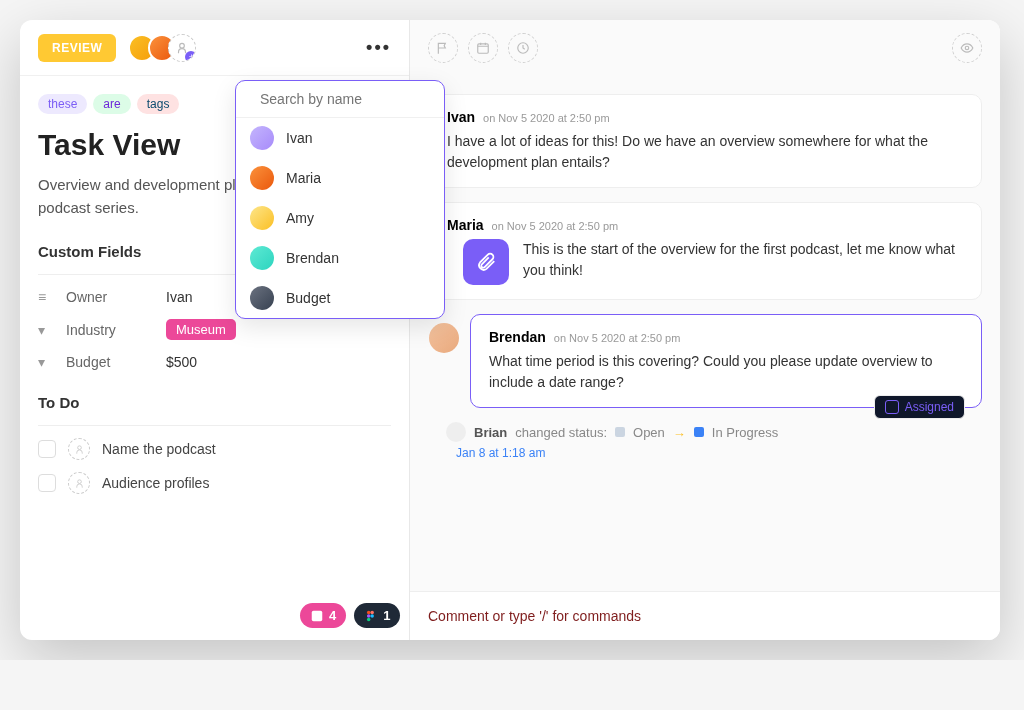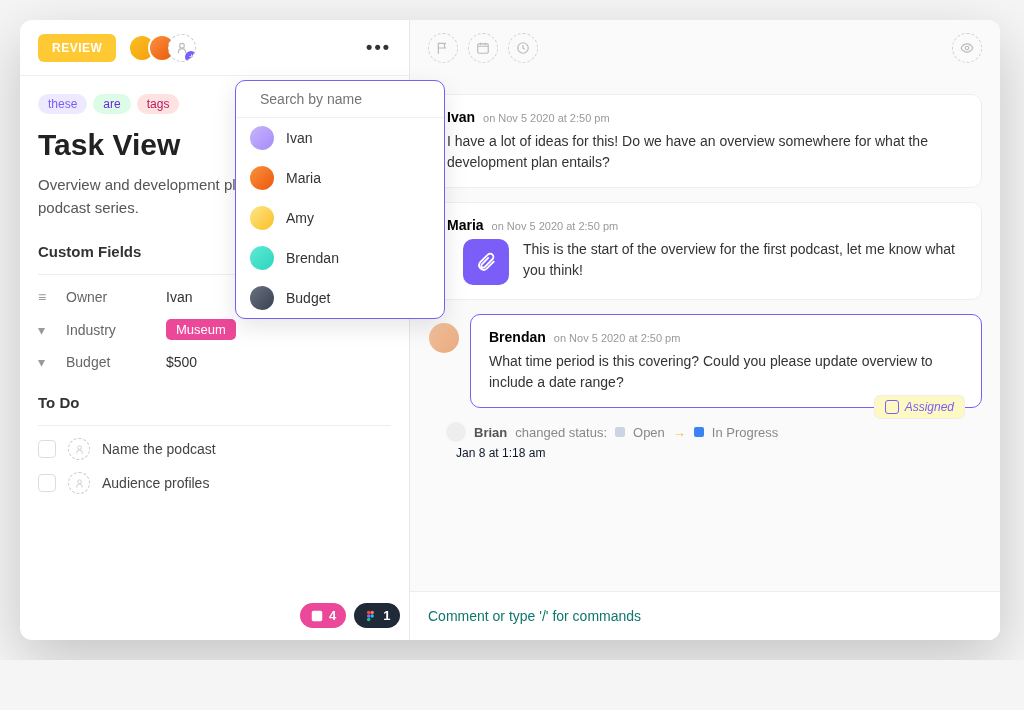--- a/index.html
+++ b/index.html
@@ -18,21 +18,21 @@
 .more-btn { margin-left: auto; font-size: 18px; font-weight: 900; letter-spacing: 2px; cursor: pointer; color: #333; }
 .right-header { display: flex; align-items: center; padding: 12px 18px; gap: 10px; height: 56px; }
 .icon-circle { width: 30px; height: 30px; border: 1.5px dashed #d0d0d0; border-radius: 50%; display: flex; align-items: center; justify-content: center; color: #bbb; }
 .icon-circle svg { width: 14px; height: 14px; }
 .eye-btn { margin-left: auto; }
 .content { padding: 0 18px 18px; flex: 1; overflow: hidden; }
 .tags { display: flex; gap: 6px; margin-top: 18px; }
 .tag { padding: 3px 10px; border-radius: 10px; font-size: 12px; font-weight: 500; }
 .tag.purple { background: #ede9fe; color: #7c5ef5; }
 .tag.green { background: #dcfce7; color: #6d28d9; }
-.tag.red { background: #fee2e2; color: #be185d; }
+.tag.red { background: #fee2e2; color: #0c4a6e; }
 h1 { font-size: 30px; font-weight: 700; margin-top: 14px; color: #222; }
 .desc { font-size: 15px; color: #555; margin-top: 12px; line-height: 1.5; }
 .section-title { font-size: 15px; font-weight: 700; margin-top: 24px; color: #333; }
 .field-row { display: flex; align-items: center; margin-top: 14px; font-size: 14px; }
 .field-icon { width: 16px; color: #999; margin-right: 12px; }
 .field-label { width: 100px; color: #666; }
 .field-value { color: #333; }
 .pill { background: #ec4899; color: #fff; padding: 3px 10px; border-radius: 5px; font-size: 13px; }
 .divider { height: 1px; background: #eee; margin-top: 14px; }
 .todo-item { display: flex; align-items: center; gap: 12px; margin-top: 12px; font-size: 14px; color: #444; }
@@ -48,30 +48,30 @@
 .comment.highlighted { border: 1.5px solid #7a5ef7; margin-left: 42px; }
 .comment-head { display: flex; align-items: baseline; gap: 8px; margin-bottom: 6px; }
 .comment-author { font-weight: 700; font-size: 14px; }
 .comment-time { font-size: 11px; color: #999; }
 .comment-text { font-size: 14px; color: #333; line-height: 1.5; }
 .attach-comment { display: flex; gap: 14px; padding-left: 16px; }
 .attach-icon { width: 46px; height: 46px; background: #7a5ef7; border-radius: 10px; display: flex; align-items: center; justify-content: center; flex-shrink: 0; }
 .attach-icon svg { width: 22px; height: 22px; color: #fff; }
 .attach-body { flex: 1; }
 .floating-avatar { position: absolute; left: -42px; top: 8px; width: 30px; height: 30px; border-radius: 50%; background: #f5c4a0; }
-.assigned-chip { position: absolute; bottom: -12px; right: 16px; background: #fef9c3; border: 1px solid #eee; padding: 4px 10px; border-radius: 6px; font-size: 12px; color: #7a5ef7; display: flex; align-items: center; gap: 6px; font-style: italic; }
+.assigned-chip { position: absolute; bottom: -12px; right: 16px; background: #0f172a; border: 1px solid #eee; padding: 4px 10px; border-radius: 6px; font-size: 12px; color: #7a5ef7; display: flex; align-items: center; gap: 6px; }
 .assigned-box { width: 14px; height: 14px; border: 1.5px solid #7a5ef7; border-radius: 3px; }
 .activity { display: flex; align-items: center; gap: 8px; font-size: 13px; color: #888; margin-top: 12px; margin-left:18px; }
 .activity-avatar { width: 20px; height: 20px; border-radius: 50%; background: #eee; }
 .status-dot { width: 10px; height: 10px; border-radius: 2px; display: inline-block; }
 .status-dot.gray { background: #cbd5e1; }
 .status-dot.blue { background: #3b82f6; }
 .arrow { color: #fbbf24; font-weight: 700; }
-.activity-time { margin-left: 28px; margin-top: 4px; font-size: 12px; color: #0f172a; }
-.comment-input { border-top: 1px solid #eee; padding: 16px 18px; font-size: 14px; color: #0f766e; background: #fff; }
+.activity-time { margin-left: 28px; margin-top: 4px; font-size: 12px; color: #3b82f6; }
+.comment-input { border-top: 1px solid #eee; padding: 16px 18px; font-size: 14px; color: #7f1d1d; background: #fff; }
 .dropdown { position: absolute; top: 60px; left: 215px; width: 210px; background: #fff; border: 1.5px solid #7a5ef7; border-radius: 10px; box-shadow: 0 8px 24px rgba(0,0,0,0.1); z-index: 10; }
 .dd-search { display: flex; align-items: center; padding: 10px 14px; gap: 10px; border-bottom: 1px solid #f0f0f0; }
 .dd-search svg { width: 14px; height: 14px; color: #999; }
 .dd-search input { border: none; outline: none; font-size: 14px; flex: 1; }
 .dd-item { display: flex; align-items: center; gap: 12px; padding: 8px 14px; font-size: 14px; color: #333; cursor: pointer; }
 .dd-avatar { width: 24px; height: 24px; border-radius: 50%; }
 .av-1 { background: linear-gradient(135deg, #fbbf24, #f59e0b); }
 .av-2 { background: linear-gradient(135deg, #fb923c, #ea580c); }
 .av-3 { background: linear-gradient(135deg, #c4b5fd, #a78bfa); }
 .av-4 { background: linear-gradient(135deg, #fde68a, #fbbf24); }

